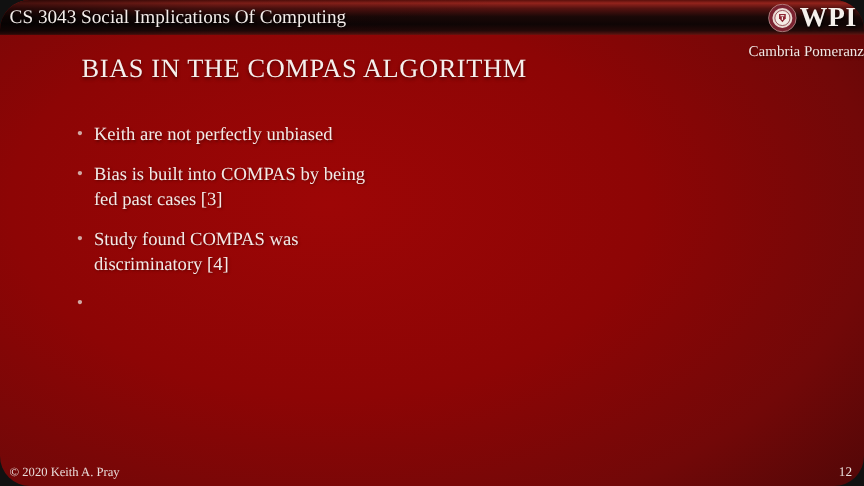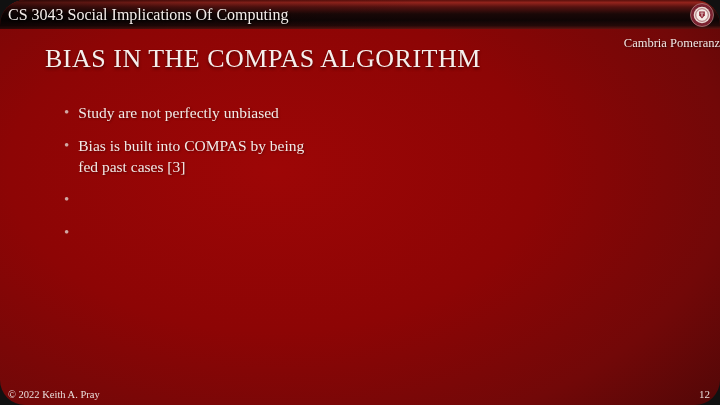--- a/index.html
+++ b/index.html
@@ -42,22 +42,22 @@
     text-shadow:1px 1px 2px rgba(0,0,0,0.7);
   }
 
   .author {
     position:absolute; top:36px; right:0;
     font-size:12.5px; color:#f0e7e4;
     text-shadow:1px 1px 2px rgba(0,0,0,0.5);
   }
 
   .slide-title {
-    position:absolute; left:45px; top:44px;
-    font-size:26px; color:#f5efec; letter-spacing:0.5px;
+    position:absolute; left:68px; top:44px;
+    font-size:22px; color:#f5efec; letter-spacing:0.5px;
     text-shadow:0 2px 3px rgba(0,0,0,0.45);
     white-space:nowrap;
   }
 
   .bullets {
     position:absolute; left:64px; top:102px; width:300px;
     list-style:none; margin:0; padding:0;
   }
   .bullets li { display:flex; margin-bottom:12px; }
   .dot {
@@ -91,42 +91,45 @@
         <svg class="wpi-seal" viewBox="0 0 24 24" aria-hidden="true">
           <circle cx="12" cy="12" r="11.5" fill="#7a2230"></circle>
           <circle cx="12" cy="12" r="11.5" fill="none" stroke="#d8b8b2" stroke-width="0.5"></circle>
           <circle cx="12" cy="12" r="8.3" fill="#ead9d3"></circle>
           <circle cx="12" cy="12" r="6.3" fill="#f5ece6" stroke="#7a2230" stroke-width="0.6"></circle>
           <path d="M9.2 8.6 h5.6 v3.6 l-2.8 3.4 -2.8 -3.4 z" fill="#8c2332"></path>
           <rect x="10.4" y="9.6" width="3.2" height="1" fill="#f5ece6"></rect>
           <rect x="11.5" y="11" width="1" height="2.6" fill="#f5ece6"></rect>
         </svg>
       </span>
+      <span class="wpi-wordmark">WPI</span>
     </div>
   </div>
 
   <div class="author">Cambria Pomeranz</div>
 
   <div class="slide-title">BIAS IN THE COMPAS ALGORITHM</div>
 
   <ul class="bullets">
     <li>
       <span class="dot">•</span>
-      <span class="btext">Study are not perfectly unbiased</span>
+      <span class="btext">Keith are not perfectly unbiased</span>
     </li>
     <li>
       <span class="dot">•</span>
       <span class="btext">Bias is built into COMPAS by being
 fed past cases [3]</span>
     </li>
     <li>
       <span class="dot">•</span>
+      <span class="btext">Study found COMPAS was
+discriminatory [4]</span>
     </li>
     <li>
       <span class="dot">•</span>
     </li>
   </ul>
 
-  <div class="footer-copyright">© 2022 Keith A. Pray</div>
+  <div class="footer-copyright">© 2020 Keith A. Pray</div>
 
   <div class="page-number">12</div>
 
 </div>
 
 </body></html>

